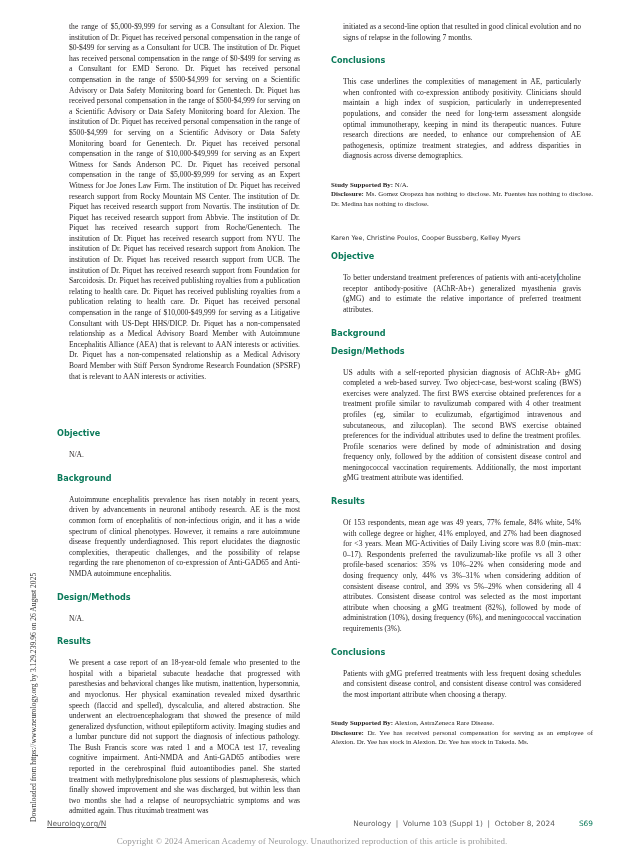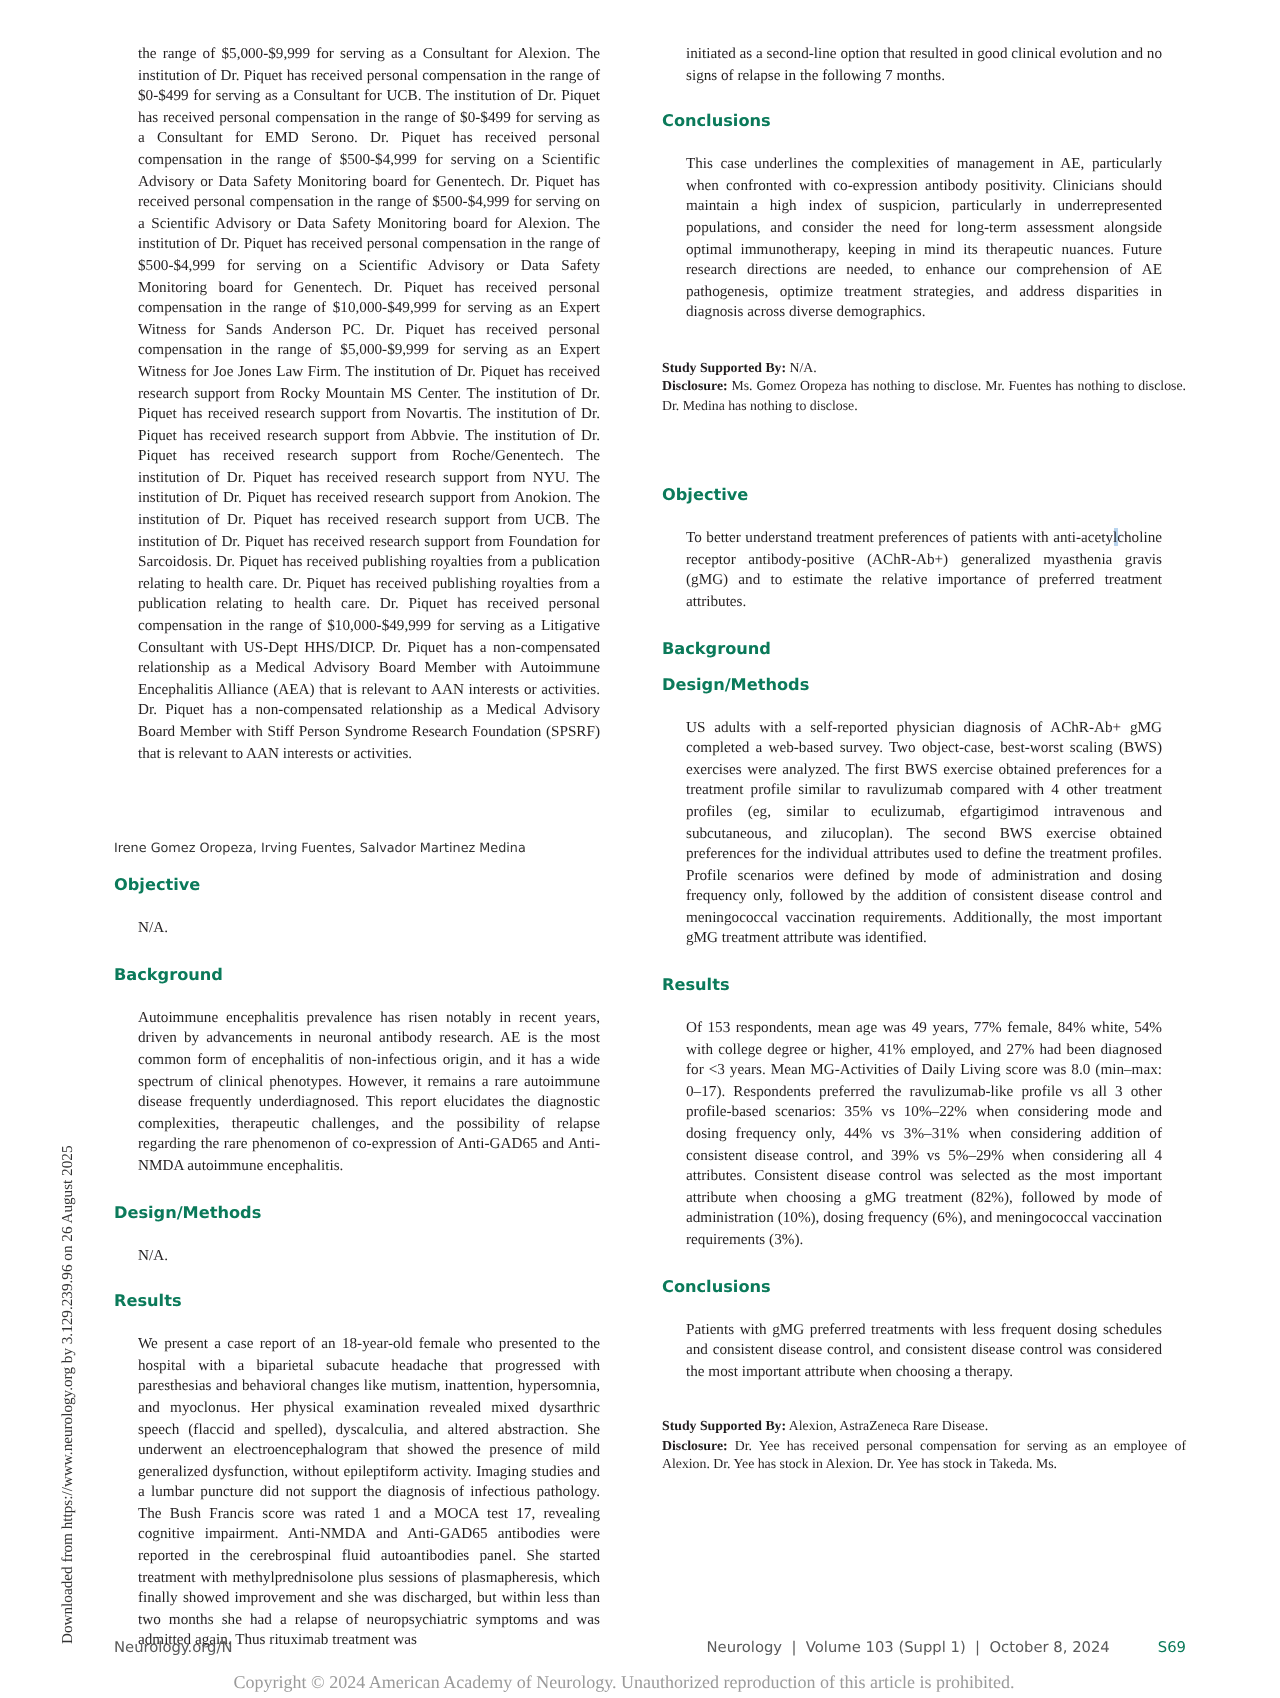--- a/index.html
+++ b/index.html
@@ -24,22 +24,22 @@
   .authors {
     font-family: "DejaVu Sans", "Liberation Sans", sans-serif; font-size: 6.4px;
     line-height: 9px; margin: 0 0 0 0; color: #333;
   }
   .small { font-size: 6.9px; line-height: 9.4px; margin: 0; text-align: justify; }
   .small b { font-weight: bold; }
   .gap-lg { height: 26px; }
   .gap-sm { height: 6px; }
   .cursor { background: #b8d4ee; }
   .footer-left {
-    position: absolute; left: 57px; top: 819px;
-    font-family: "DejaVu Sans", "Liberation Sans", sans-serif; font-size: 7.4px; color: #5a5a5a;
+    position: absolute; left: 47px; top: 819px;
+    font-family: "DejaVu Sans", "Liberation Sans", sans-serif; font-size: 7.4px; color: #5a5a5a; text-decoration: underline;
   }
   .footer-right {
     position: absolute; right: 47px; top: 819px;
     font-family: "DejaVu Sans", "Liberation Sans", sans-serif; font-size: 7.4px; color: #5a5a5a;
     white-space: pre;
   }
   .footer-right .pg { color: #0b7a5a; font-weight: normal; margin-left: 24px; }
   .copyright {
     position: absolute; left: 0; width: 624px; top: 836px; text-align: center;
     font-family: "Liberation Serif", "DejaVu Serif", serif; font-size: 9px; color: #9a9a9a;
@@ -54,21 +54,20 @@
 <body>
 
 <div class="side-note">Downloaded from https://www.neurology.org by 3.129.239.96 on 26 August 2025</div>
 
 <div class="col col-left">
   <p class="txt">the range of $5,000-$9,999 for serving as a Consultant for Alexion. The institution of Dr. Piquet has received personal compensation in the range of $0-$499 for serving as a Consultant for UCB. The institution of Dr. Piquet has received personal compensation in the range of $0-$499 for serving as a Consultant for EMD Serono. Dr. Piquet has received personal compensation in the range of $500-$4,999 for serving on a Scientific Advisory or Data Safety Monitoring board for Genentech. Dr. Piquet has received personal compensation in the range of $500-$4,999 for serving on a Scientific Advisory or Data Safety Monitoring board for Alexion. The institution of Dr. Piquet has received personal compensation in the range of $500-$4,999 for serving on a Scientific Advisory or Data Safety Monitoring board for Genentech. Dr. Piquet has received personal compensation in the range of $10,000-$49,999 for serving as an Expert Witness for Sands Anderson PC. Dr. Piquet has received personal compensation in the range of $5,000-$9,999 for serving as an Expert Witness for Joe Jones Law Firm. The institution of Dr. Piquet has received research support from Rocky Mountain MS Center. The institution of Dr. Piquet has received research support from Novartis. The institution of Dr. Piquet has received research support from Abbvie. The institution of Dr. Piquet has received research support from Roche/Genentech. The institution of Dr. Piquet has received research support from NYU. The institution of Dr. Piquet has received research support from Anokion. The institution of Dr. Piquet has received research support from UCB. The institution of Dr. Piquet has received research support from Foundation for Sarcoidosis. Dr. Piquet has received publishing royalties from a publication relating to health care. Dr. Piquet has received publishing royalties from a publication relating to health care. Dr. Piquet has received personal compensation in the range of $10,000-$49,999 for serving as a Litigative Consultant with US-Dept HHS/DICP. Dr. Piquet has a non-compensated relationship as a Medical Advisory Board Member with Autoimmune Encephalitis Alliance (AEA) that is relevant to AAN interests or activities. Dr. Piquet has a non-compensated relationship as a Medical Advisory Board Member with Stiff Person Syndrome Research Foundation (SPSRF) that is relevant to AAN interests or activities.</p>
 
   <div class="gap-lg"></div>
 
   <div>
-    <p class="authors">Irene Gomez Oropeza, Irving Fuentes, Salvador Martinez Medina</p>
 
     <div class="sec-head">Objective</div>
     <p class="txt">N/A.</p>
 
     <div class="sec-head">Background</div>
     <p class="txt">Autoimmune encephalitis prevalence has risen notably in recent years, driven by advancements in neuronal antibody research. AE is the most common form of encephalitis of non-infectious origin, and it has a wide spectrum of clinical phenotypes. However, it remains a rare autoimmune disease frequently underdiagnosed. This report elucidates the diagnostic complexities, therapeutic challenges, and the possibility of relapse regarding the rare phenomenon of co-expression of Anti-GAD65 and Anti-NMDA autoimmune encephalitis.</p>
 
     <div class="sec-head">Design/Methods</div>
     <p class="txt">N/A.</p>
 
@@ -83,20 +82,21 @@
   <div class="sec-head">Conclusions</div>
   <p class="txt">This case underlines the complexities of management in AE, particularly when confronted with co-expression antibody positivity. Clinicians should maintain a high index of suspicion, particularly in underrepresented populations, and consider the need for long-term assessment alongside optimal immunotherapy, keeping in mind its therapeutic nuances. Future research directions are needed, to enhance our comprehension of AE pathogenesis, optimize treatment strategies, and address disparities in diagnosis across diverse demographics.</p>
 
   <div class="gap-sm"></div>
   <p class="small"><b>Study Supported By:</b><span> N/A.</span></p>
   <p class="small"><b>Disclosure:</b><span> Ms. Gomez Oropeza has nothing to disclose. Mr. Fuentes has nothing to disclose. Dr. Medina has nothing to disclose.</span></p>
 
   <div class="gap-lg"></div>
 
   <div>
+    <p class="authors">Karen Yee, Christine Poulos, Cooper Bussberg, Kelley Myers</p>
 
     <div class="sec-head">Objective</div>
     <p class="txt"><span>To better understand treatment preferences of patients with anti-acety</span><span class="cursor">l</span><span>choline receptor antibody-positive (AChR-Ab+) generalized myasthenia gravis (gMG) and to estimate the relative importance of preferred treatment attributes.</span></p>
 
     <div class="sec-head">Background</div>
 
     <div class="sec-head">Design/Methods</div>
     <p class="txt">US adults with a self-reported physician diagnosis of AChR-Ab+ gMG completed a web-based survey. Two object-case, best-worst scaling (BWS) exercises were analyzed. The first BWS exercise obtained preferences for a treatment profile similar to ravulizumab compared with 4 other treatment profiles (eg, similar to eculizumab, efgartigimod intravenous and subcutaneous, and zilucoplan). The second BWS exercise obtained preferences for the individual attributes used to define the treatment profiles. Profile scenarios were defined by mode of administration and dosing frequency only, followed by the addition of consistent disease control and meningococcal vaccination requirements. Additionally, the most important gMG treatment attribute was identified.</p>
 
     <div class="sec-head">Results</div>

